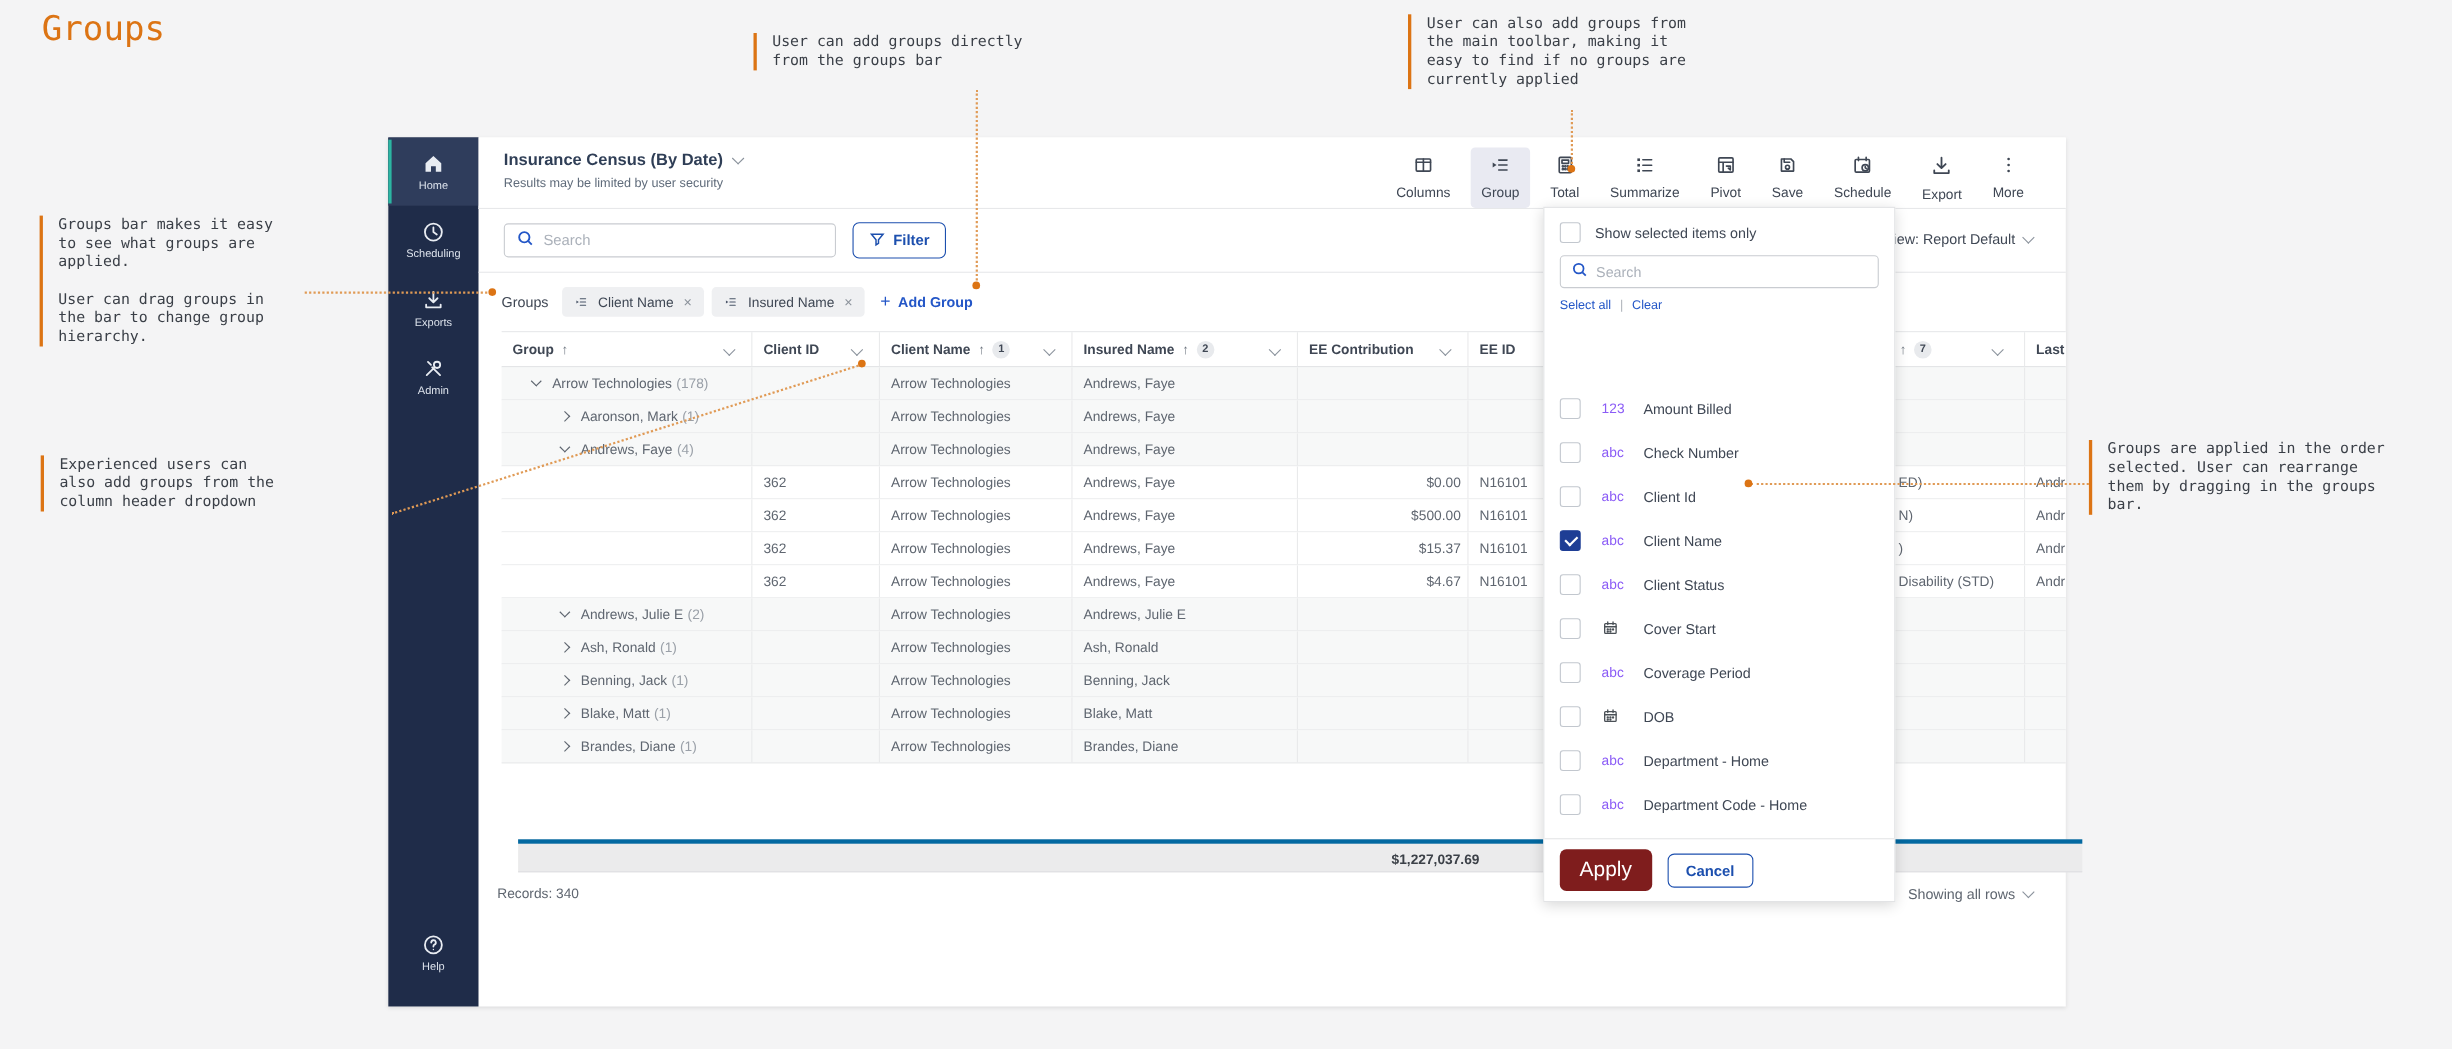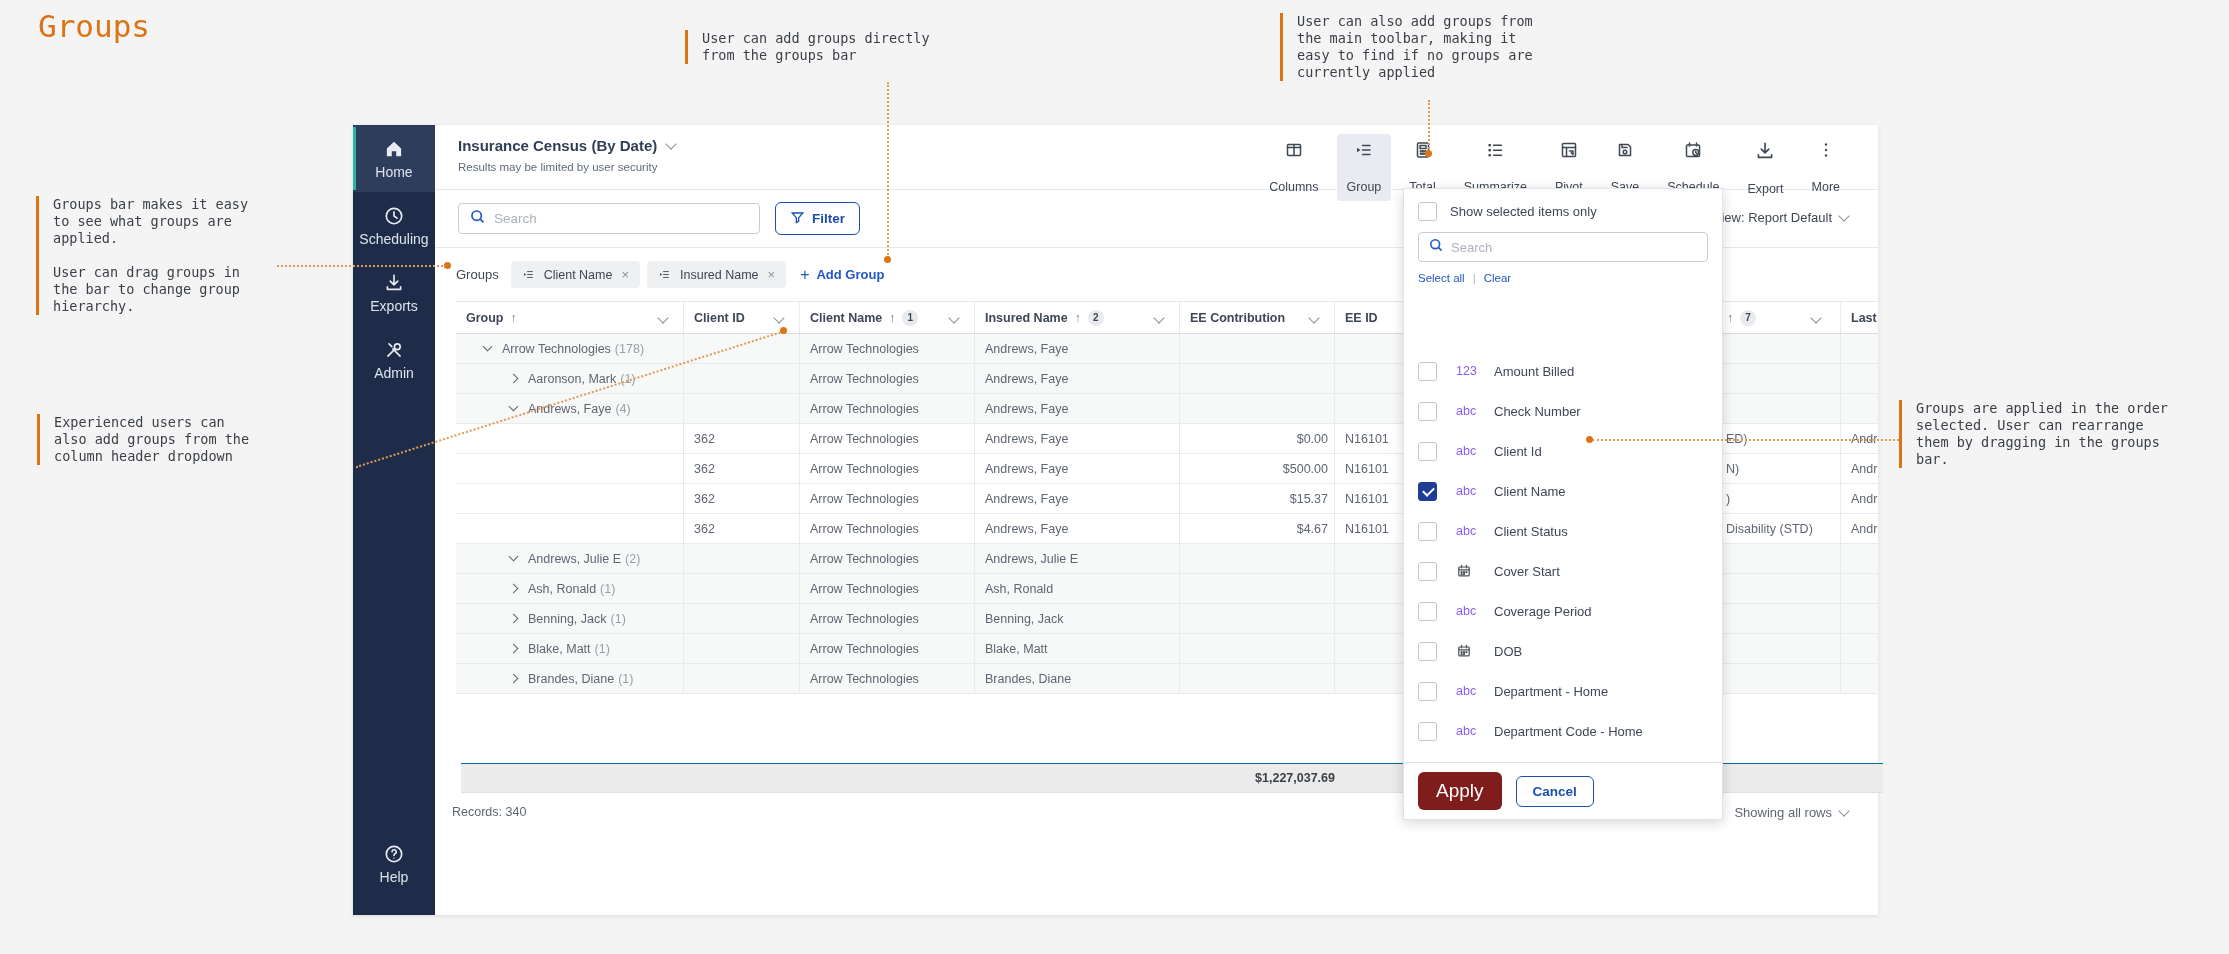--- a/index.html
+++ b/index.html
@@ -12,33 +12,33 @@
   .leader.h { border-top:2px dotted #E09A55; }
   .leader.v { border-left:2px dotted #E09A55; }
   .leader-dot { position:absolute; width:7px; height:7px; border-radius:50%; background:#DC7414; z-index:61; }
 
   
   .app { position:absolute; left:353px; top:125px; width:1525px; height:790px; background:#fff; box-shadow:0 1px 4px rgba(0,0,0,.10); }
 
   
   .sidebar { position:absolute; left:0; top:0; width:82px; height:790px; background:#1F2C49; }
   .side-item { position:relative; width:82px; display:flex; flex-direction:column; align-items:center; gap:4px; padding:13px 0 12px; color:#E8ECF2; cursor:pointer; }
-  .side-item .lbl { font-size:14px; color:#DDE3EC; }
+  .side-item .lbl { font-size:10px; color:#DDE3EC; }
   .side-item.active { background:#2F3D5C; }
   .side-item.active::before { content:""; position:absolute; left:0; top:2px; bottom:2px; width:3px; background:#2CB5A2; }
   .side-help { position:absolute; bottom:18px; left:0; }
   .side-icon svg { display:block; }
 
   
   .hdr { position:absolute; left:82px; top:0; right:0; height:65px; border-bottom:1px solid #E7E8EA; background:#fff; }
   .hdr-title-wrap { position:absolute; left:23px; top:12px; }
   .hdr-title { font-size:15px; font-weight:bold; color:#2F3E56; display:inline-flex; align-items:center; gap:10px; }
   .hdr-sub { font-size:11.5px; color:#5F6B7A; margin-top:6px; }
   .toolbar { position:absolute; right:28px; top:9px; display:flex; gap:8px; }
-  .tb-item { display:flex; flex-direction:column; align-items:center; gap:16px; padding:6px 10px 5px; border-radius:4px; color:#3F4754; cursor:pointer; }
+  .tb-item { display:flex; flex-direction:column; align-items:center; gap:3px; padding:6px 10px 5px; border-radius:4px; color:#3F4754; cursor:pointer; }
   .tb-item .lbl { font-size:12.5px; color:#3F4754; }
   .tb-item.active { background:#E9EAF2; }
 
   
   .search-row { position:absolute; left:82px; right:0; top:65px; height:58px; border-bottom:1px solid #E7E8EA; }
   .search-box { position:absolute; left:23px; top:13px; width:302px; height:31px; border:1px solid #C9CCD1; border-radius:4px; display:flex; align-items:center; padding:0 10px; gap:8px; background:#fff; }
   .search-box input { border:none; outline:none; flex:1; font-size:13.5px; color:#3F4754; font-family:"Liberation Sans",sans-serif; }
   .search-box input::placeholder { color:#ABB1BA; }
   .btn-filter { position:absolute; left:340px; top:12px; height:33px; padding:0 14px; border:1.5px solid #1C4FAE; border-radius:6px; background:#fff; display:flex; align-items:center; gap:7px; color:#1C4FAE; font-size:13.5px; font-weight:bold; cursor:pointer; font-family:"Liberation Sans",sans-serif; }
   .view-sel { position:absolute; right:30px; top:20px; font-size:13px; color:#3F4754; display:flex; align-items:center; gap:8px; cursor:pointer; }
@@ -64,21 +64,21 @@
   .cell-right { justify-content:flex-end; }
   .sort-arrow { color:#6E7680; font-weight:normal; font-size:12px; }
   .sort-badge { width:16px; height:16px; border-radius:50%; background:#E8EAED; color:#3F4754; font-size:10px; font-weight:bold; display:inline-flex; align-items:center; justify-content:center; }
   .chev { width:8px; height:8px; border-right:1.6px solid #8A929C; border-bottom:1.6px solid #8A929C; transform:rotate(45deg); display:inline-block; flex:none; }
   .chev.hdr-chev { position:absolute; right:16px; top:12px; }
   .tree-chev { width:7px; height:7px; border-right:1.6px solid #5F6670; border-bottom:1.6px solid #5F6670; display:inline-block; flex:none; margin-right:11px; cursor:pointer; }
   .tree-chev.open { transform:rotate(45deg); margin-top:-4px; }
   .tree-chev.closed { transform:rotate(-45deg); }
   .grp-count { color:#9AA0A8; margin-left:4px; }
 
-  .total-bar { position:absolute; left:108px; top:638px; width:1422px; height:30px; background:#EBEBEC; border-top:1px solid #0369a1; border-bottom:1px solid #DFDFE1;padding-left:19px; }
+  .total-bar { position:absolute; left:118px; top:638px; width:1422px; height:30px; background:#EBEBEC; border-top:4px solid #0369a1; border-bottom:1px solid #DFDFE1;padding-left:19px; }
   .total-val { position:absolute; right:548px; top:7px; font-size:12.5px; font-weight:bold; color:#3C4148; }
   .records { position:absolute; left:99px; top:680px; font-size:12.5px; color:#5F6670; }
   .rows-display { position:absolute; right:30px; top:680px; font-size:13px; color:#5F6670; display:flex; align-items:center; gap:8px; cursor:pointer; }
 
   
   .panel { position:absolute; left:1050px; top:63px; width:320px; height:632px; background:#fff; border:1px solid #E2E3E5; box-shadow:0 3px 12px rgba(0,0,0,.16); z-index:40; }
   .cbx { width:19px; height:19px; border:1.5px solid #C2C7CE; border-radius:3px; background:#fff; flex:none; position:relative; cursor:pointer; }
   .cbx.checked { background:#1E3E95; border-color:#1E3E95; }
   .cbx.checked::after { content:""; position:absolute; left:5.5px; top:2px; width:5px; height:9px; border-right:2px solid #fff; border-bottom:2px solid #fff; transform:rotate(45deg); }
   .panel-top { display:flex; align-items:center; gap:13px; padding:13px 14px 0; font-size:13px; color:#3F4754; }

